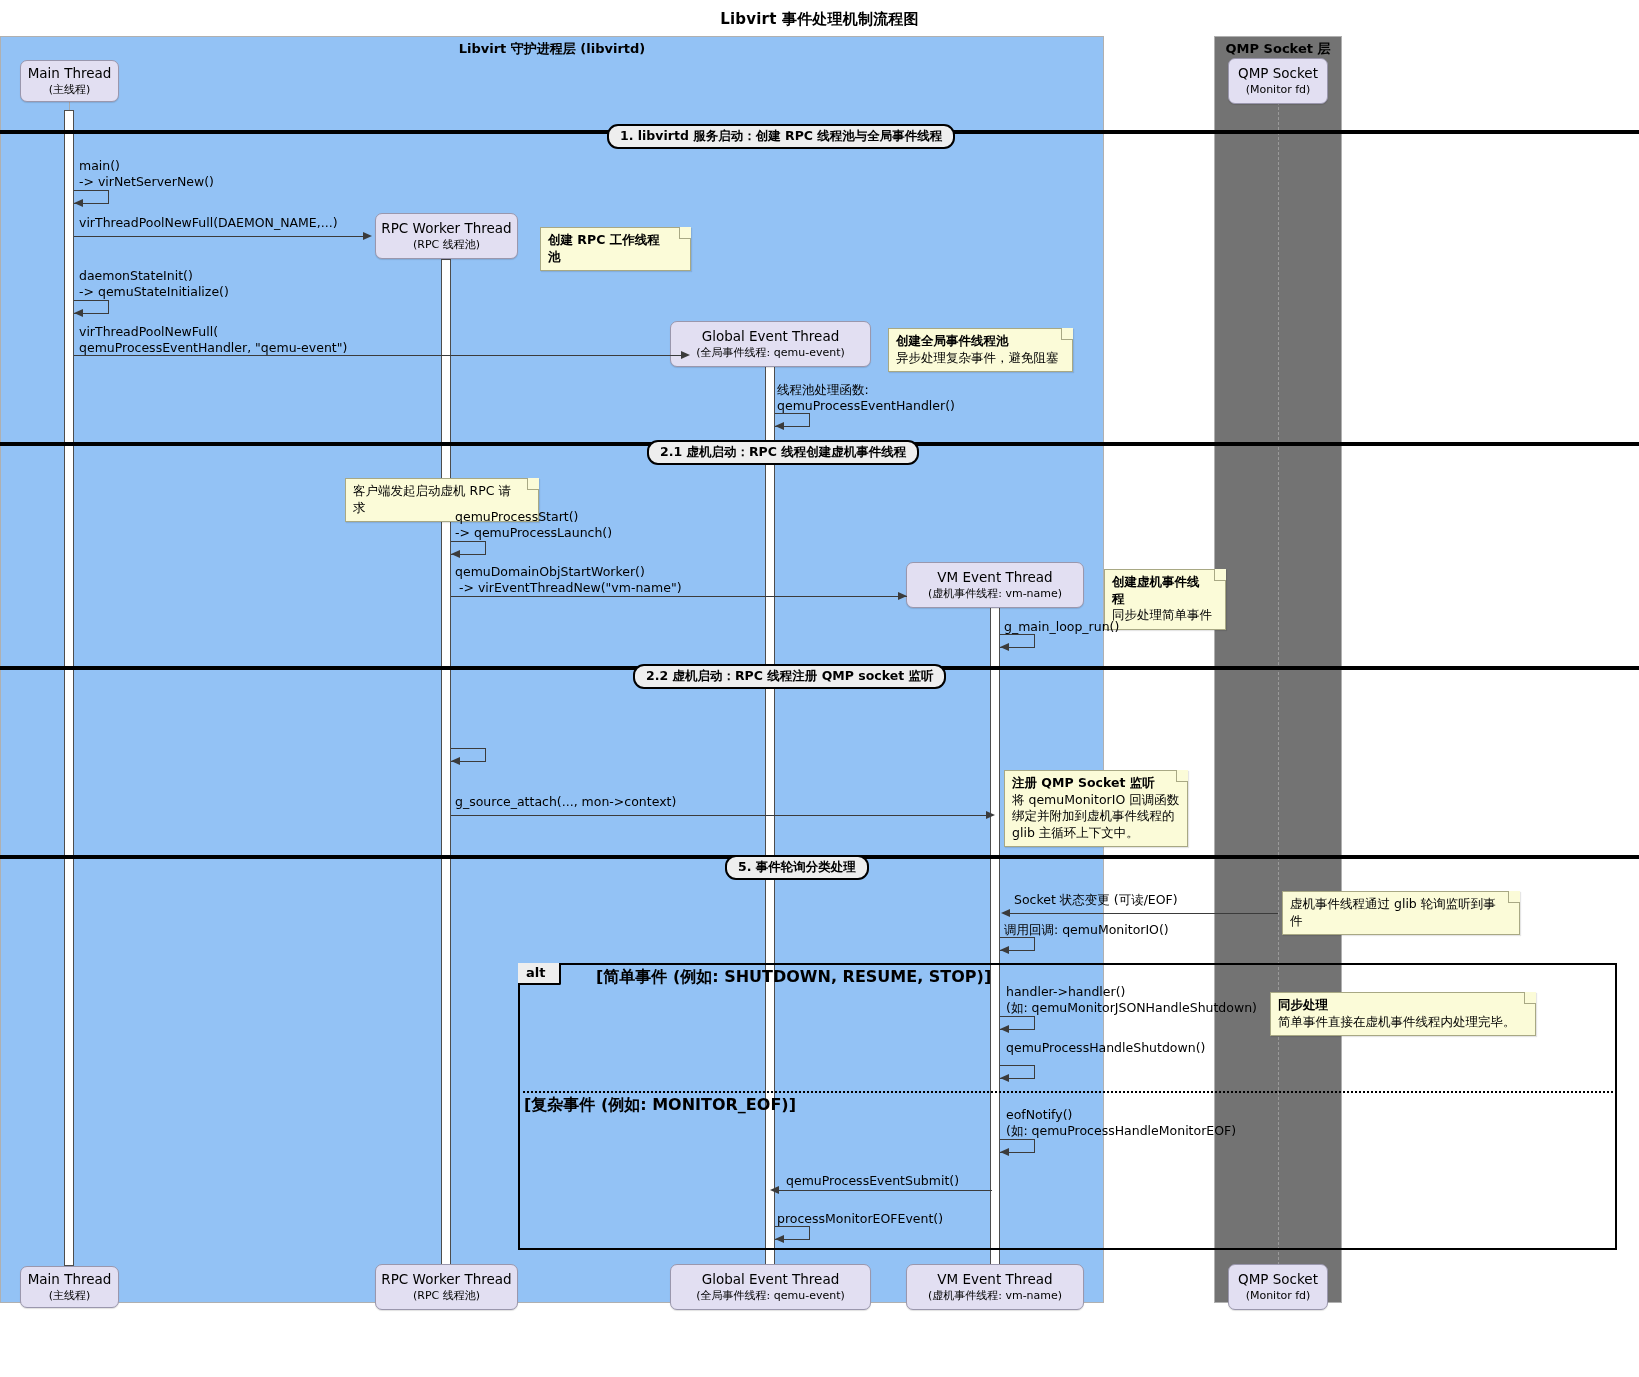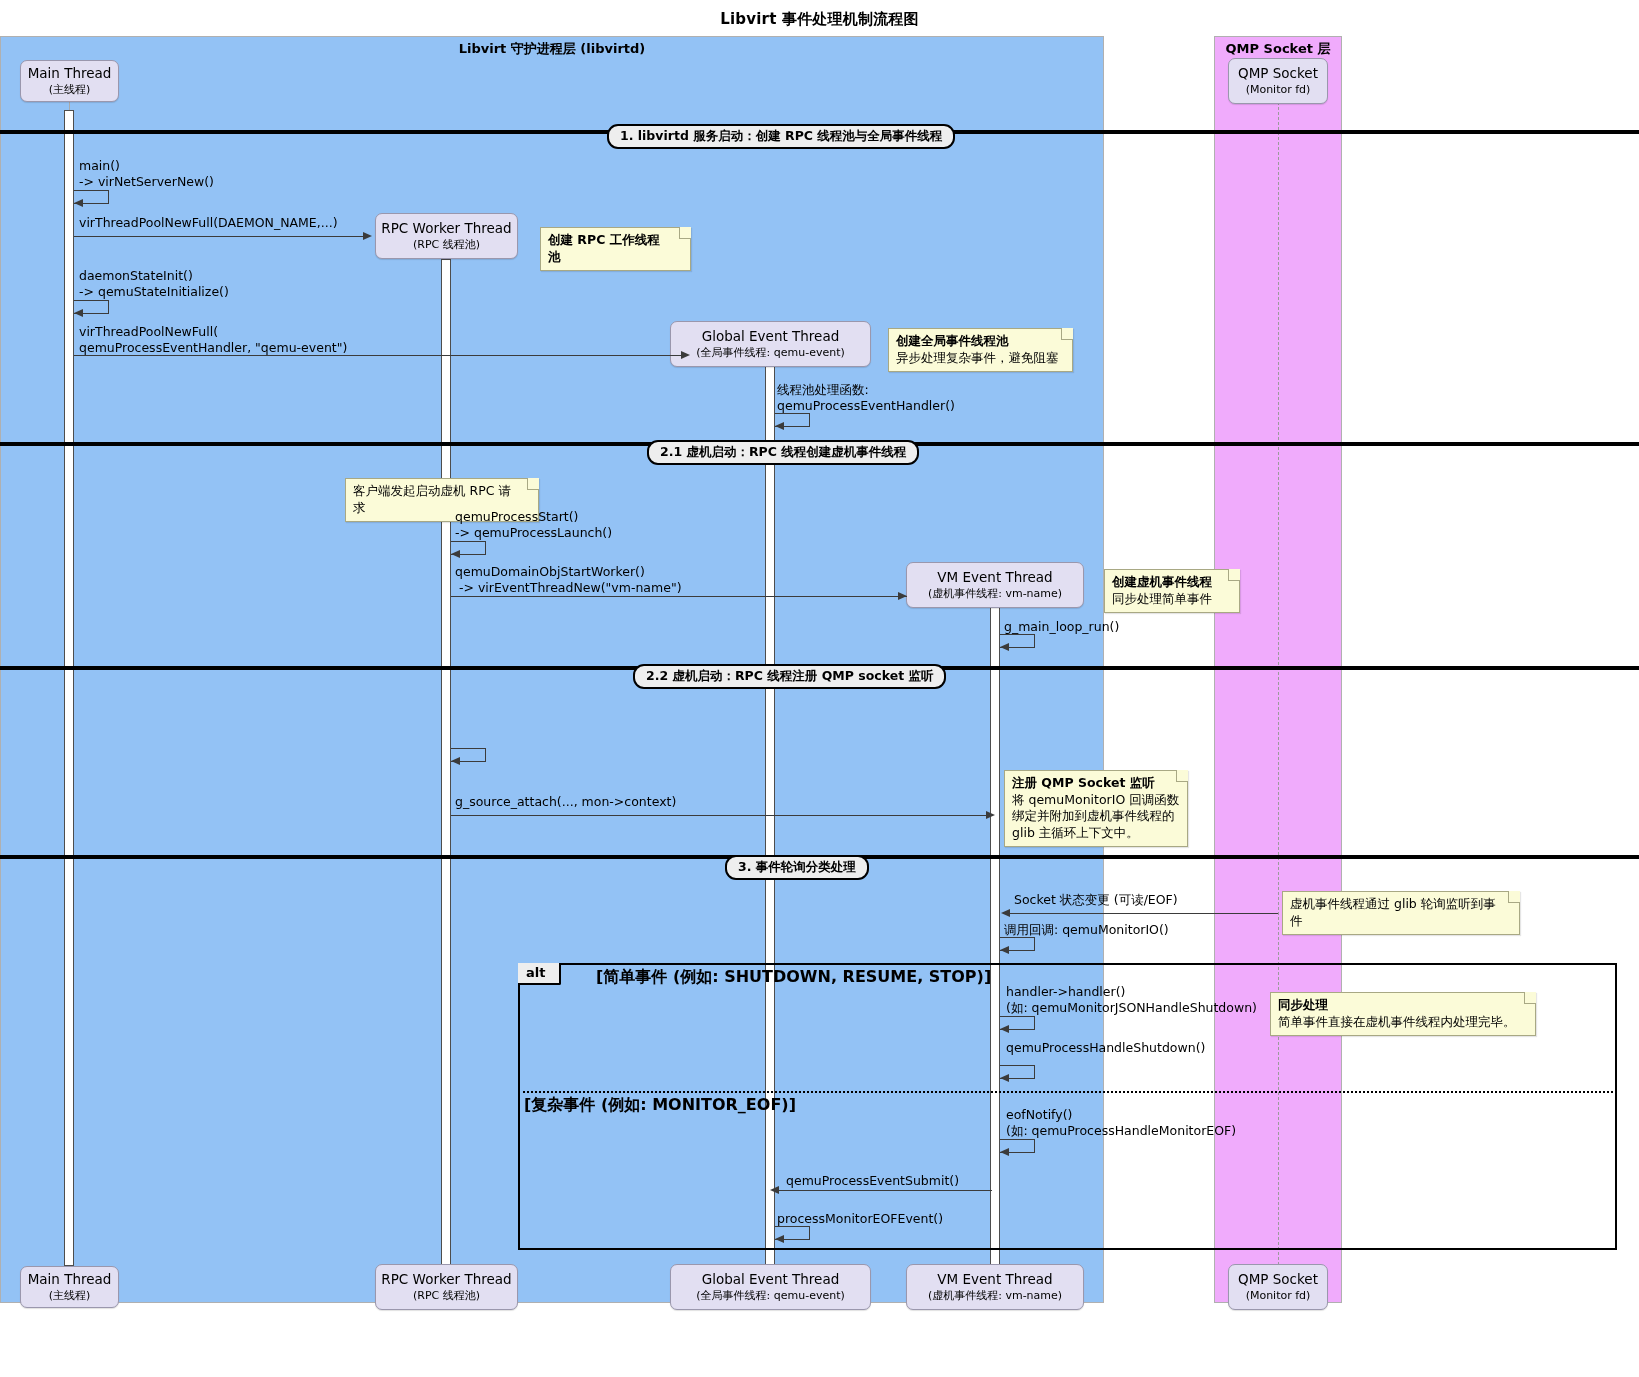--- a/index.html
+++ b/index.html
@@ -12,21 +12,21 @@
     font-size:15px;font-weight:bold;color:#000;letter-spacing:.2px;
   }
 
   
   .group-box{position:absolute;border:1px solid #b0b0b0;box-sizing:border-box;}
   .group-box .group-title{
     position:absolute;left:0;top:3px;width:100%;text-align:center;
     font-size:13px;font-weight:bold;color:#000;
   }
   .group-daemon{background:#93c2f5;}
-  .group-qmp{background:#f0abfc;}
+  .group-qmp{background:#737373;}
 
   
   .participant{
     position:absolute;box-sizing:border-box;
     background:#e2dff2;border:1px solid #9a97ad;border-radius:7px;
     display:flex;flex-direction:column;align-items:center;justify-content:center;
     font-size:13.5px;color:#000;line-height:1.28;text-align:center;
     box-shadow:0 1px 1px rgba(0,0,0,.12);
   }
   .participant .l2{font-size:11px;}
@@ -208,21 +208,21 @@
   <div class="msg-label" style="left:455px;top:509px;">qemuProcessStart()
 -&gt; qemuProcessLaunch()</div>
   <div class="selfcall" style="left:451px;top:541px;width:35px;height:14px;"></div>
   <div class="arrow-head arrow-left" style="left:451px;top:550px;"></div>
 
   <div class="msg-label" style="left:455px;top:564px;">qemuDomainObjStartWorker()
  -&gt; virEventThreadNew("vm-name")</div>
   <div class="msg-line" style="left:451px;top:596px;width:456px;"></div>
   <div class="arrow-head arrow-right" style="left:898px;top:592px;"></div>
 
-  <div class="note" style="left:1104px;top:569px;width:136px;">
+  <div class="note" style="left:1104px;top:569px;width:122px;">
     <span class="fold"></span>
     <span class="note-title">创建虚机事件线程</span>
     <span class="note-line">同步处理简单事件</span>
   </div>
 
   <div class="msg-label" style="left:1004px;top:619px;">g_main_loop_run()</div>
   <div class="selfcall" style="left:1000px;top:634px;width:35px;height:14px;"></div>
   <div class="arrow-head arrow-left" style="left:1000px;top:643px;"></div>
 
   <div class="divider-line" style="top:666px;"></div>
@@ -237,21 +237,21 @@
 
   <div class="note" style="left:1004px;top:770px;width:184px;">
     <span class="fold"></span>
     <span class="note-title">注册 QMP Socket 监听</span>
     <span class="note-line">将 qemuMonitorIO 回调函数</span>
     <span class="note-line">绑定并附加到虚机事件线程的</span>
     <span class="note-line">glib 主循环上下文中。</span>
   </div>
 
   <div class="divider-line" style="top:855px;"></div>
-  <div class="divider-pill" style="left:725px;top:855px;">3. 事件轮询分类处理</div>
+  <div class="divider-pill" style="left:725px;top:855px;">5. 事件轮询分类处理</div>
 
   <div class="msg-label" style="left:1014px;top:892px;">Socket 状态变更 (可读/EOF)</div>
   <div class="msg-line" style="left:1003px;top:913px;width:275px;"></div>
   <div class="arrow-head arrow-left" style="left:1001px;top:909px;"></div>
 
   <div class="note" style="left:1282px;top:891px;width:238px;">
     <span class="fold"></span>
     <span class="note-title" style="font-weight:normal;">虚机事件线程通过 glib 轮询监听到事件</span>
   </div>
 

